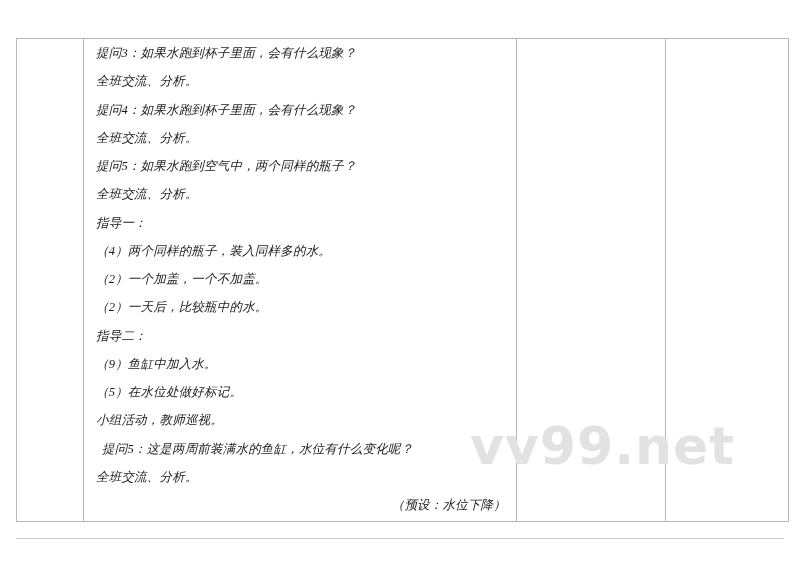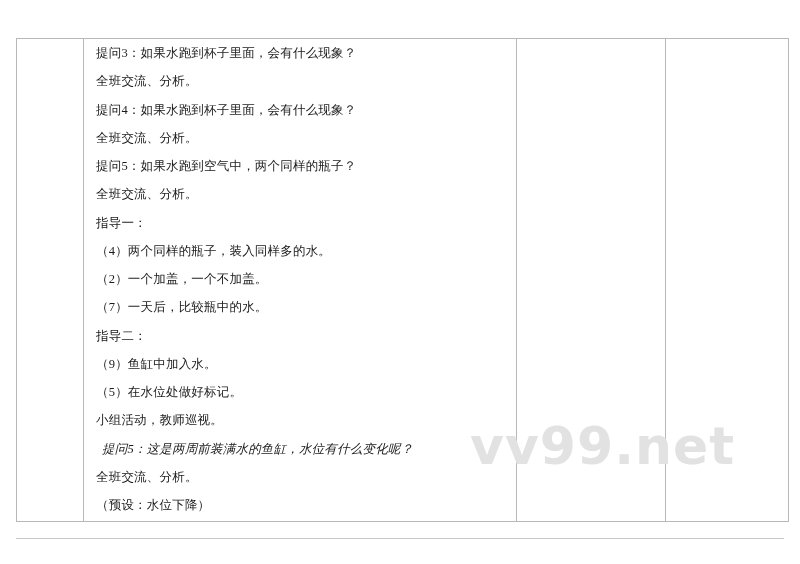--- a/index.html
+++ b/index.html
@@ -50,23 +50,23 @@
 
   .para {
     font-family: "Liberation Serif", serif;
     font-size: 12.5px;
     line-height: 1.42;
     color: #1a1a1a;
     margin: 0 0 10.5px 0;
     white-space: pre-wrap;
     letter-spacing: 0.2px;
   }
-  .para.indent1 { padding-left: 0px; }
+  .para.indent1 { padding-left: 0px; font-style: italic; }
   .para.indent2 { padding-left: 6px; font-style: italic; }
-  .para:last-child { margin-bottom: 0; }
+  .para:last-child { margin-bottom: 0; text-align: right; }
 
   
   #bottom-rule {
     position: absolute;
     left: 16px;
     top: 538px;
     width: 768px;
     height: 1px;
     background: #c9c9c9;
   }
@@ -103,21 +103,21 @@
           <div class="cell-inner" id="main-cell-inner">
               <p class="para indent1">提问3：如果水跑到杯子里面，会有什么现象？</p>
               <p class="para indent1">全班交流、分析。</p>
               <p class="para indent1">提问4：如果水跑到杯子里面，会有什么现象？</p>
               <p class="para indent1">全班交流、分析。</p>
               <p class="para indent1">提问5：如果水跑到空气中，两个同样的瓶子？</p>
               <p class="para indent1">全班交流、分析。</p>
               <p class="para indent1">指导一：</p>
               <p class="para indent1">（4）两个同样的瓶子，装入同样多的水。</p>
               <p class="para indent1">（2）一个加盖，一个不加盖。</p>
-              <p class="para indent1">（7）一天后，比较瓶中的水。</p>
+              <p class="para indent1">（2）一天后，比较瓶中的水。</p>
               <p class="para indent1">指导二：</p>
               <p class="para indent1">（9）鱼缸中加入水。</p>
               <p class="para indent1">（5）在水位处做好标记。</p>
               <p class="para indent1">小组活动，教师巡视。</p>
               <p class="para indent2">提问5：这是两周前装满水的鱼缸，水位有什么变化呢？</p>
               <p class="para indent1">全班交流、分析。</p>
               <p class="para indent1">（预设：水位下降）</p>
             </div>
         </td>
         <td class="col-mid">

